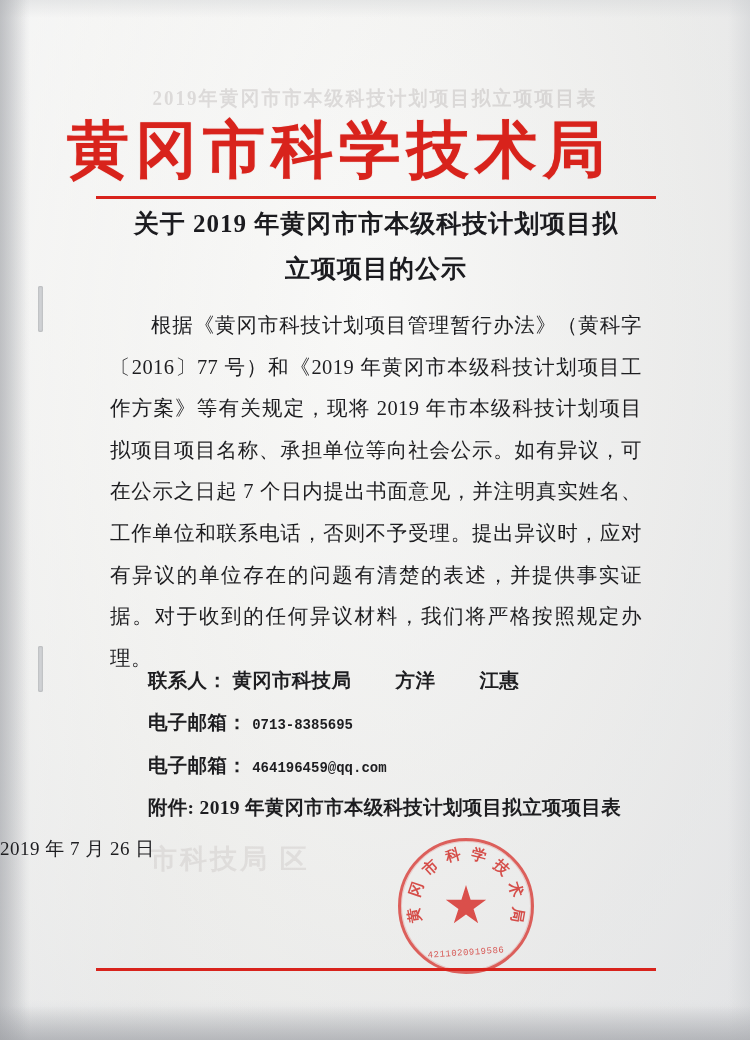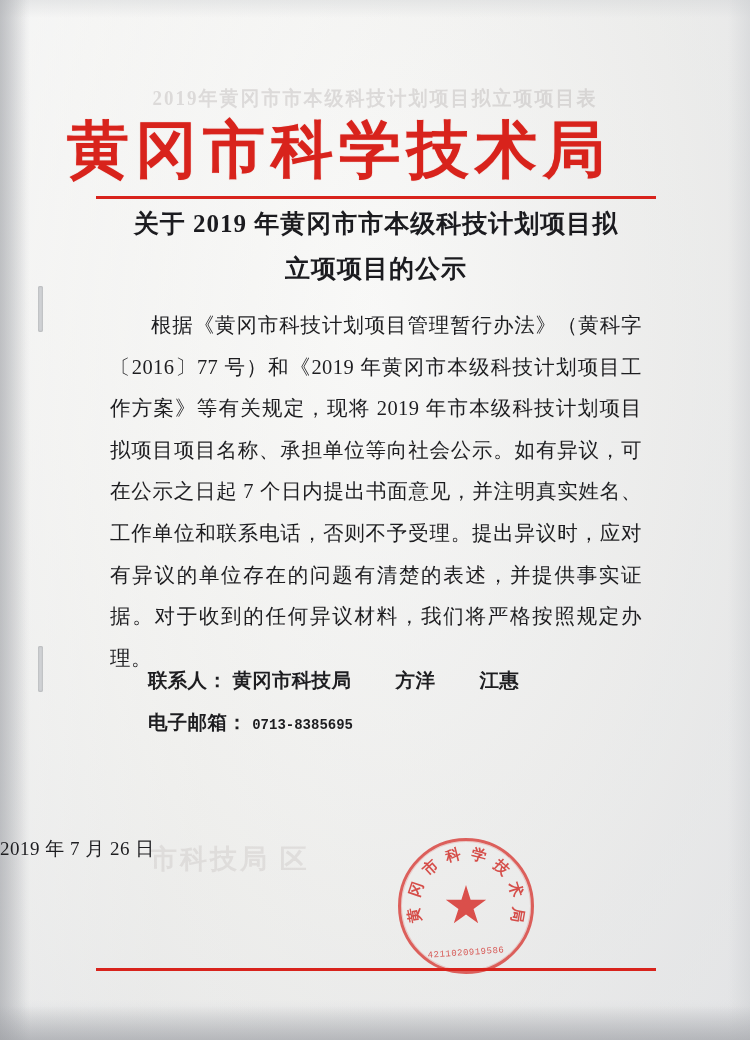--- a/index.html
+++ b/index.html
@@ -276,20 +276,28 @@
       <span>联系人：</span>
       <span>黄冈市科技局</span>
       <span class="gap"></span>
       <span>方洋</span>
       <span class="gap"></span>
       <span>江惠</span>
     </div>
     <div class="row">
       <span>电子邮箱：</span>
       <span class="mono">0713-8385695</span>
+    </div>
+    <div class="row">
+      <span>电子邮箱：</span>
+      <span class="mono">464196459@qq.com</span>
+    </div>
+    <div class="row">
+      <span>附件:</span>
+      <span>2019 年黄冈市市本级科技计划项目拟立项项目表</span>
     </div>
   </div>
 
   <div class="bleed">市科技局  区</div>
 
   <div class="seal">
     <div class="ring"></div>
     <div class="arc-text">
         <span style="transform: rotate(-190deg) translate(52px) rotate(90deg) translate(-50%, -50%);">黄</span>
         <span style="transform: rotate(-161.429deg) translate(52px) rotate(90deg) translate(-50%, -50%);">冈</span>

